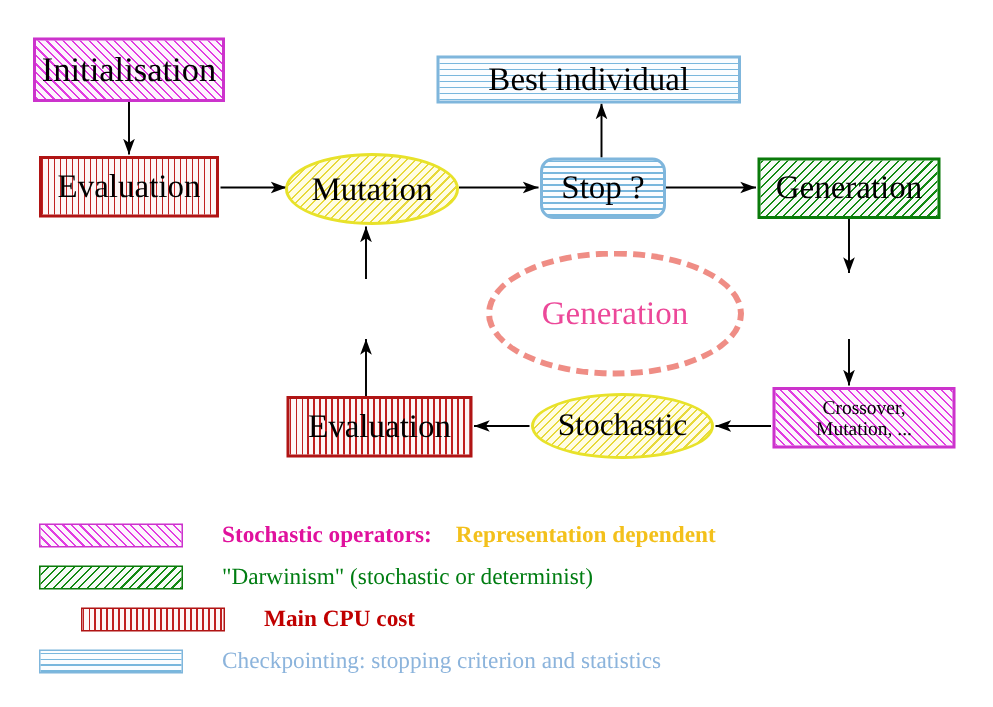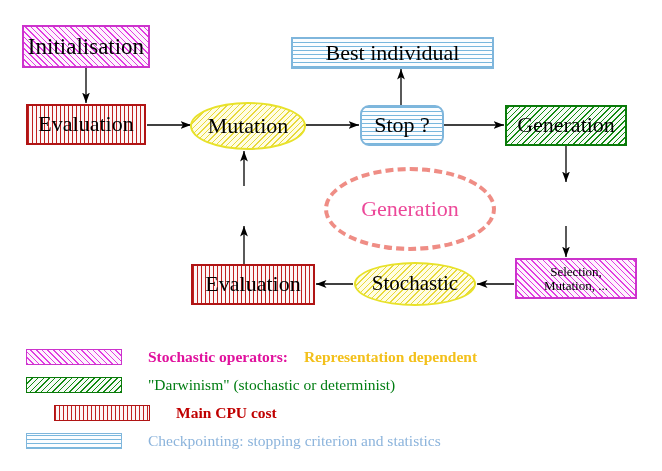--- a/index.html
+++ b/index.html
@@ -144,21 +144,21 @@
   <div class="node fill-blue rounded" style="left:360px;top:105px;width:84px;height:41px;">
     <span class="lbl" style="font-size:22px;">Stop ?</span>
   </div>
 
   <div class="node fill-green" style="left:505px;top:105px;width:122px;height:41px;">
     <span class="lbl" style="font-size:22px;">Generation</span>
   </div>
 
 
   <div class="node fill-magenta" style="left:515px;top:258px;width:122px;height:41px;flex-direction:column;">
-    <span class="lbl" style="font-size:13px;">Selection,</span>
+    <span class="lbl" style="font-size:13px;">Crossover,</span>
     <span class="lbl" style="font-size:13px;">Mutation, ...</span>
   </div>
 
   <div class="node fill-yellow ellipse" style="left:354px;top:262px;width:122px;height:44px;">
     <span class="lbl" style="font-size:21px;">Stochastic</span>
   </div>
 
   <div class="node fill-red" style="left:191px;top:264px;width:124px;height:41px;">
     <span class="lbl" style="font-size:22px;">Evaluation</span>
   </div>

